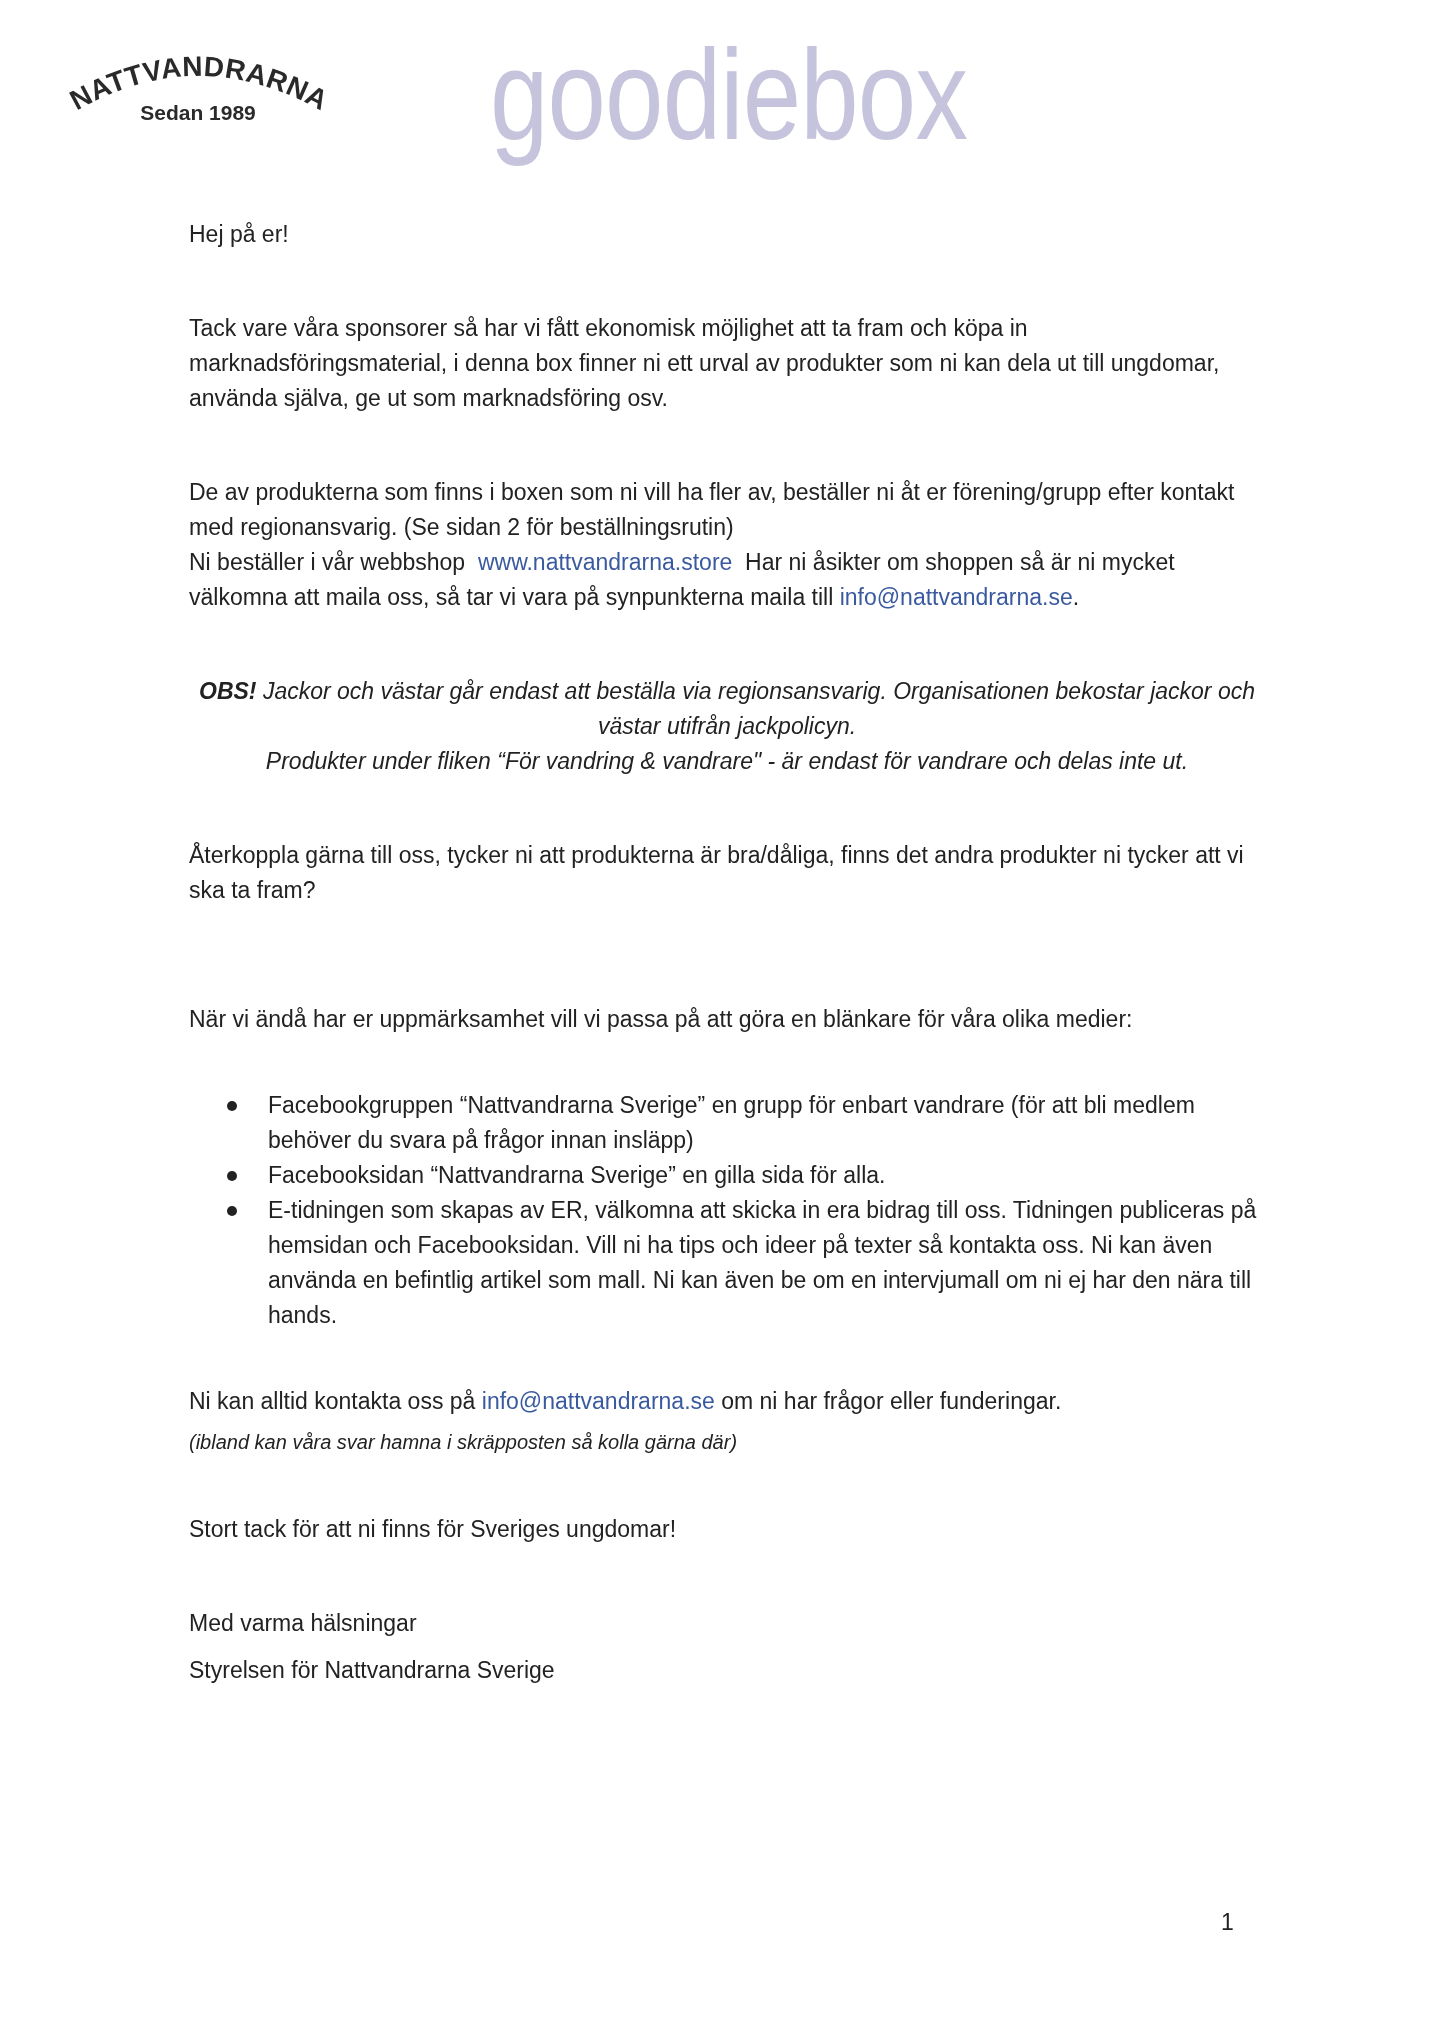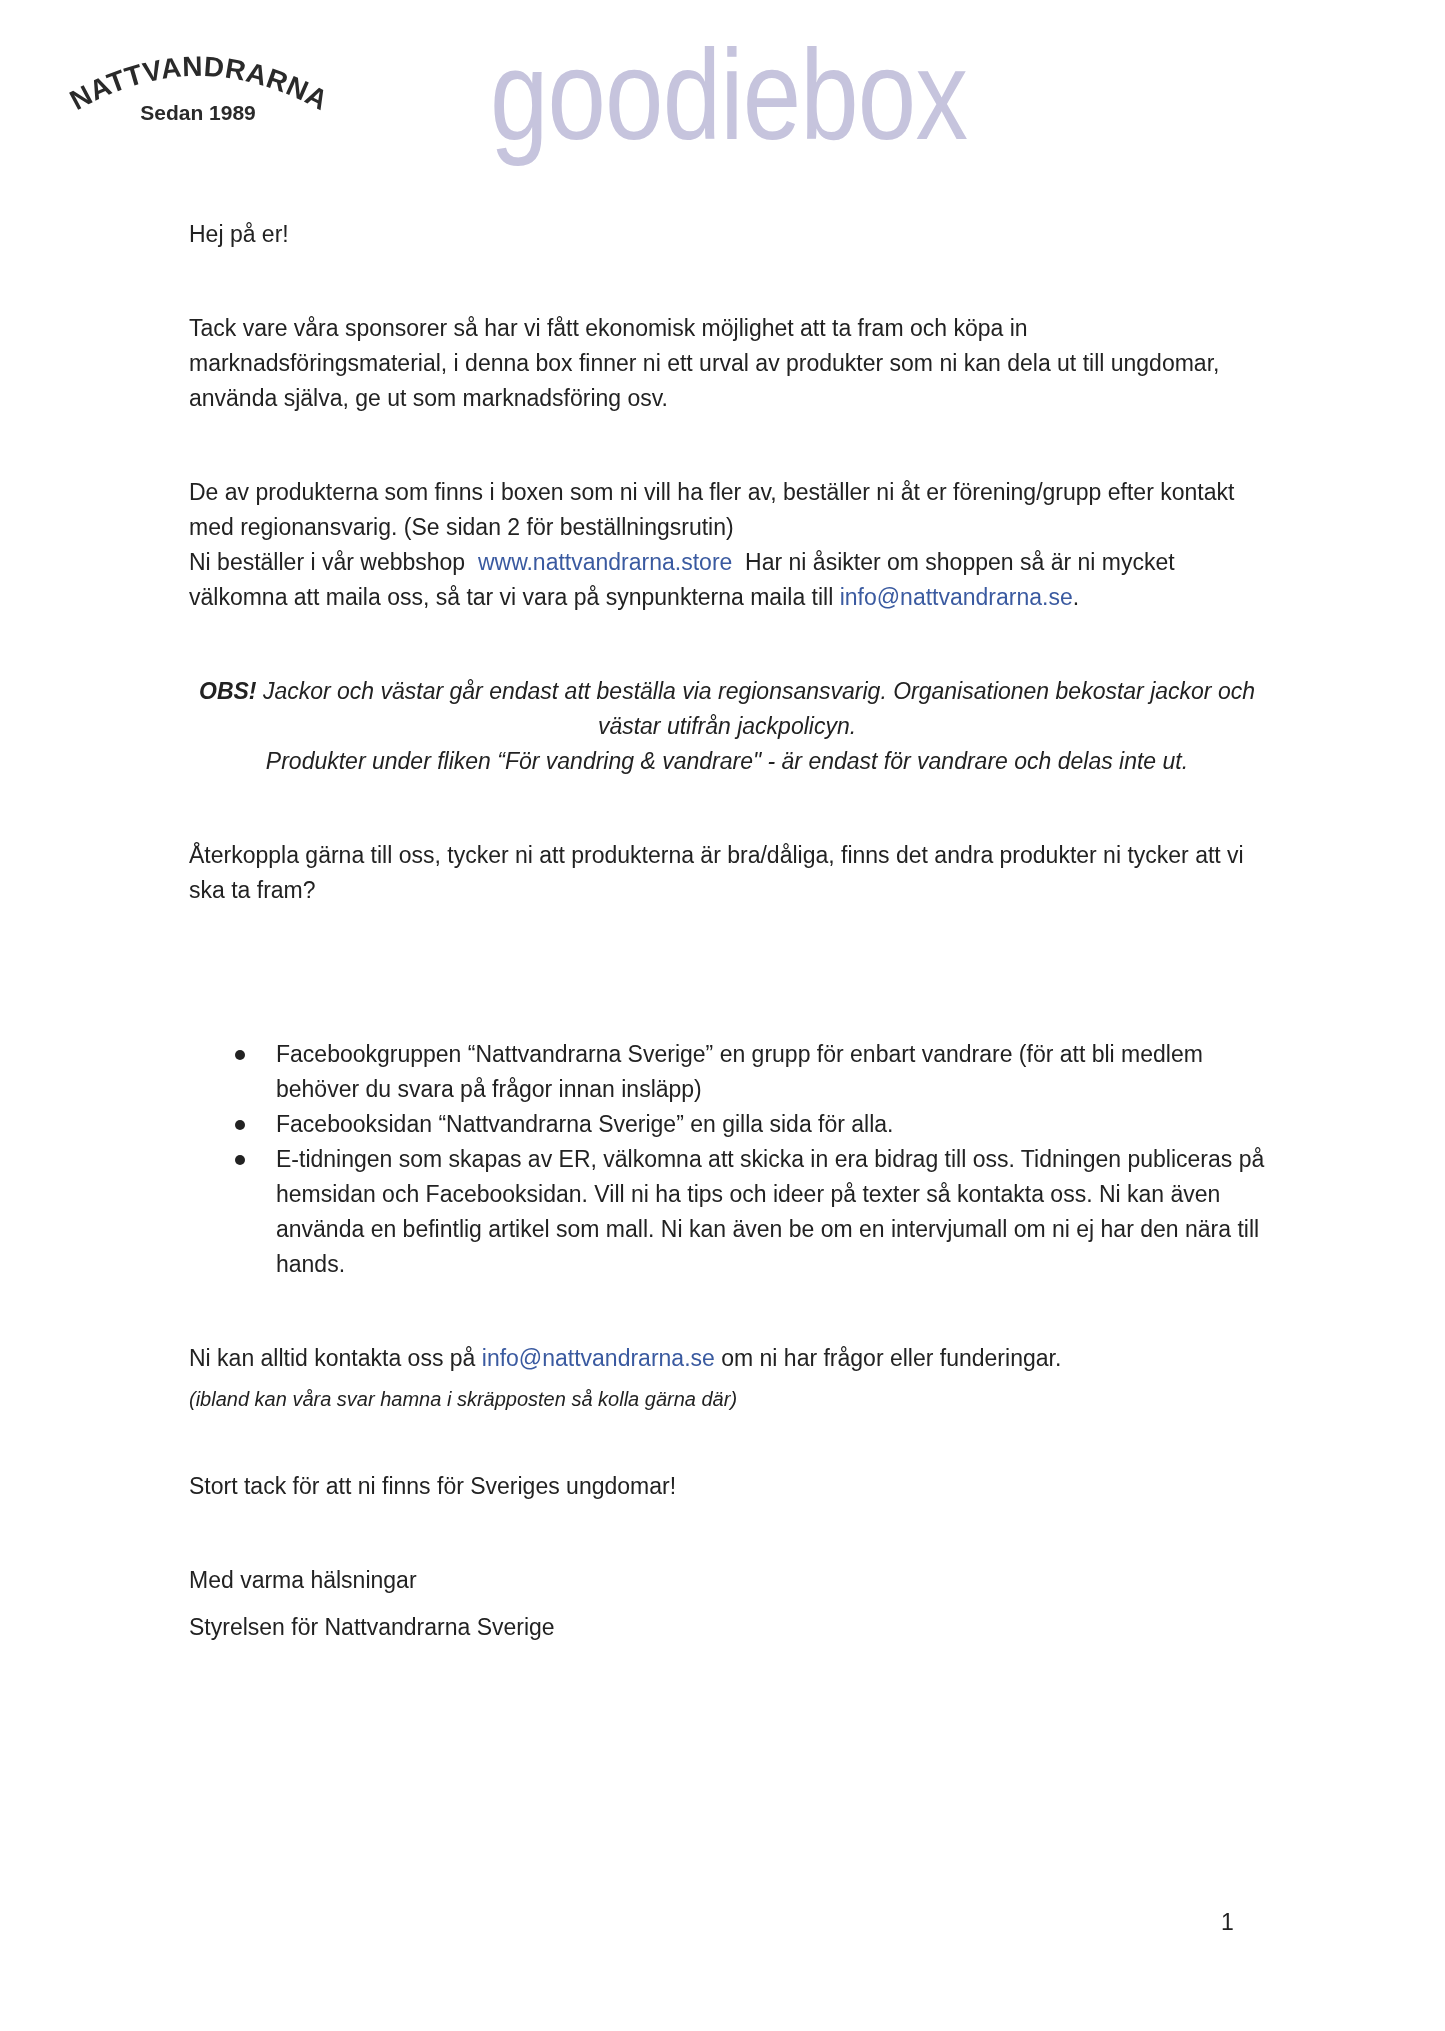--- a/index.html
+++ b/index.html
@@ -20,21 +20,21 @@
     }
     .content {
       position: absolute; left: 177px; top: 205px; width: 1100px;
       font-size: 23px; line-height: 35px; color: #222222;
     }
     .content p { margin: 12px; }
     .gap { height: 35px; }
     a.link { color: #3a5aa0; text-underline-offset: 3px; }
     .italic { font-style: italic; text-align: center; }
     .bold { font-weight: bold; }
-    ul.media { list-style: none; margin: 12px; padding: 0; }
+    ul.media { list-style: none; margin: 4px; padding: 0; }
     ul.media li { position: relative; padding-left: 87px; }
     ul.media li .bullet {
       position: absolute; left: 46px; top: 13px; width: 10px; height: 10px;
       border-radius: 50%; background: #222222;
     }
     .small-note { font-size: 20px; line-height: 22px; font-style: italic; margin-top: 0; }
     .page-number {
       position: absolute; left: 1221px; top: 1909px; font-size: 23px; color: #222;
     }
   </style>
@@ -66,20 +66,21 @@
   </p>
   <div class="gap"></div>
   <p class="italic">
     <span class="bold">OBS!</span><span> Jackor och västar går endast att beställa via regionsansvarig. Organisationen bekostar jackor och västar utifrån jackpolicyn.</span><br>
     <span>Produkter under fliken “För vandring &amp; vandrare" - är endast för vandrare och delas inte ut.</span>
   </p>
   <div class="gap"></div>
   <p>Återkoppla gärna till oss, tycker ni att produkterna är bra/dåliga, finns det andra produkter ni tycker att vi ska ta fram?</p>
   <div class="gap"></div>
   <div class="gap"></div>
+  <p>När vi ändå har er uppmärksamhet vill vi passa på att göra en blänkare för våra olika medier:</p>
   <div class="gap"></div>
   <ul class="media">
     <li>
       <span class="bullet"></span>
       <span>Facebookgruppen “Nattvandrarna Sverige” en grupp för enbart vandrare (för att bli medlem behöver du svara på frågor innan insläpp)</span>
     </li>
     <li>
       <span class="bullet"></span>
       <span>Facebooksidan “Nattvandrarna Sverige” en gilla sida för alla.</span>
     </li>

